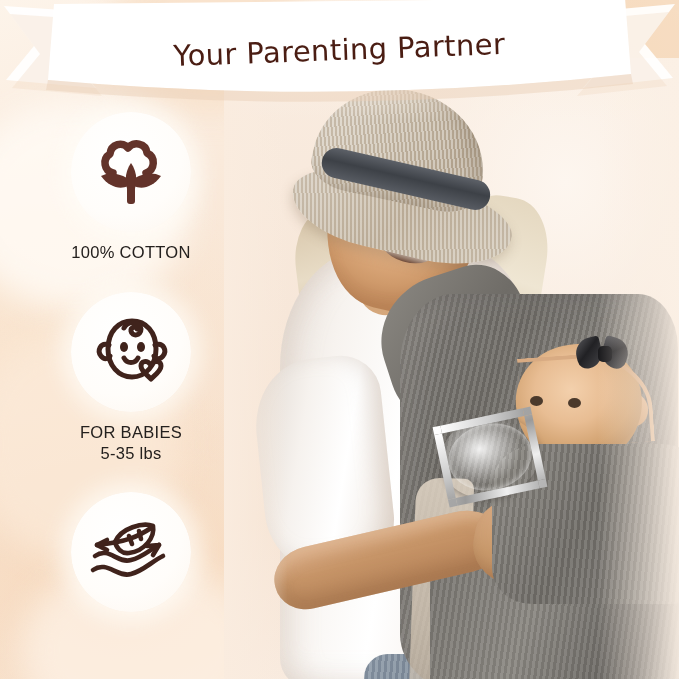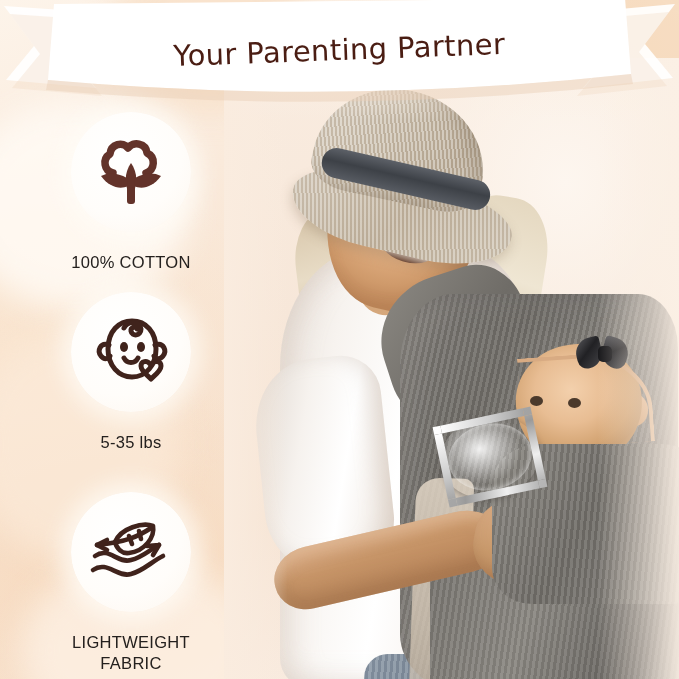--- a/index.html
+++ b/index.html
@@ -294,21 +294,21 @@
     width: 120px; height: 120px;
     margin: 0 auto;
     border-radius: 50%;
     background: radial-gradient(circle at 42% 36%, #ffffff 0%, #fffdfa 58%, #fdf6ee 100%);
     display: flex; align-items: center; justify-content: center;
     box-shadow: 0 0 22px 10px rgba(255,252,247,0.75);
   }
   .badge-circle svg { display: block; }
 
   .feature-label {
-    margin-top: 20px;
+    margin-top: 10px;
     color: #24201e;
     font-size: 16.5px;
     line-height: 21px;
     letter-spacing: 0.3px;
     font-family: "Liberation Sans", sans-serif;
   }
   .feature-label div { white-space: nowrap; }
 </style>
 </head>
 <body>
@@ -419,20 +419,21 @@
 
           <path d="M64 55 C61 51 55 52 55 57 C55 62 62 67 65 70 C68 67 75 62 75 57 C75 52 69 51 66 55"></path>
         </g>
         <g fill="#40231c">
           <ellipse cx="38" cy="38" rx="4" ry="5"></ellipse>
           <ellipse cx="55" cy="38" rx="4" ry="5"></ellipse>
         </g>
       </svg>
     </div>
     <div class="feature-label">
+      <div>FOR BABIES</div>
       <div>5-35 lbs</div>
     </div>
   </div>
 
   <div class="feature f3">
     <div class="badge-circle">
       <svg width="92" height="80" viewBox="0 0 92 80" aria-hidden="true">
         <g fill="none" stroke="#40231c" stroke-width="4.6" stroke-linecap="round" stroke-linejoin="round">
 
           <path d="M30 30 C36 16 58 10 68 14 C70 25 60 39 44 41 C37 42 32 37 30 30 Z"></path>
@@ -443,19 +444,15 @@
 
           <path d="M44 24 L47 32 M54 19 L56 27"></path>
 
           <path d="M10 44 C24 34 32 52 46 48 C58 45 64 38 74 33"></path>
           <path d="M74 33 L62 34 M74 33 L68 43"></path>
 
           <path d="M8 58 C22 48 32 66 46 62 C58 59 66 50 78 44"></path>
         </g>
       </svg>
     </div>
-    <div class="feature-label">
-      <div>LIGHTWEIGHT</div>
-      <div>FABRIC</div>
-    </div>
   </div>
 
 </div>
 
 </body></html>

